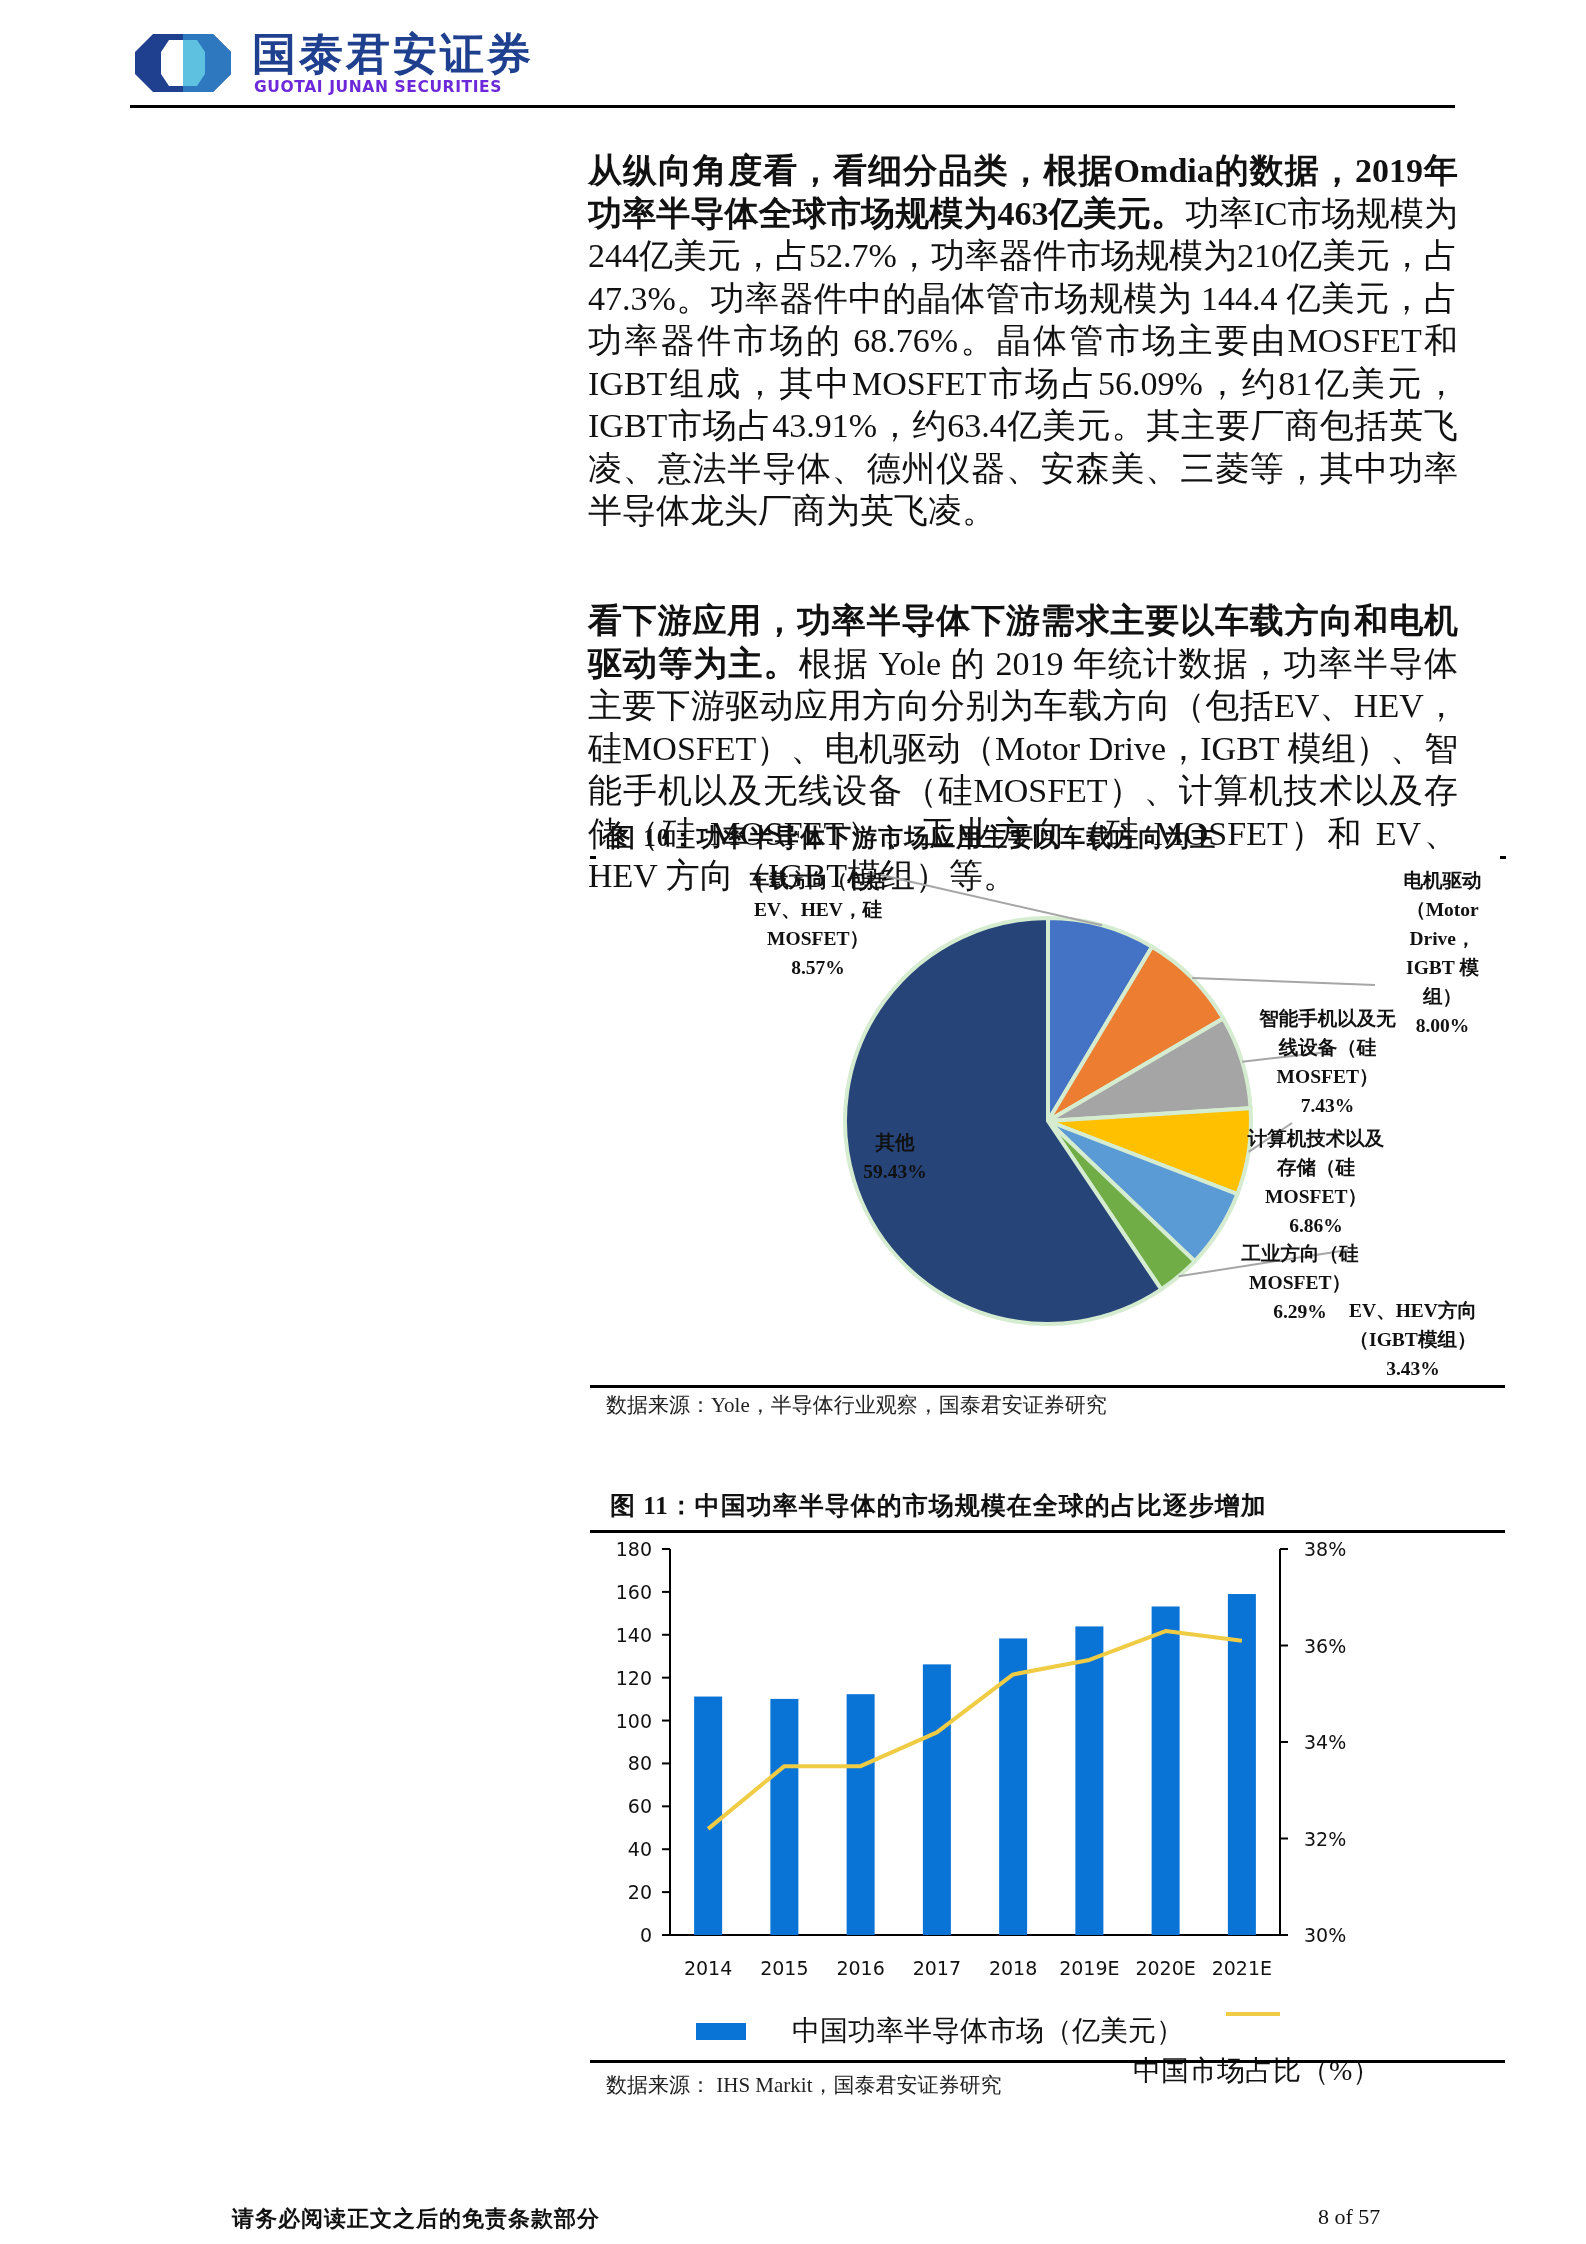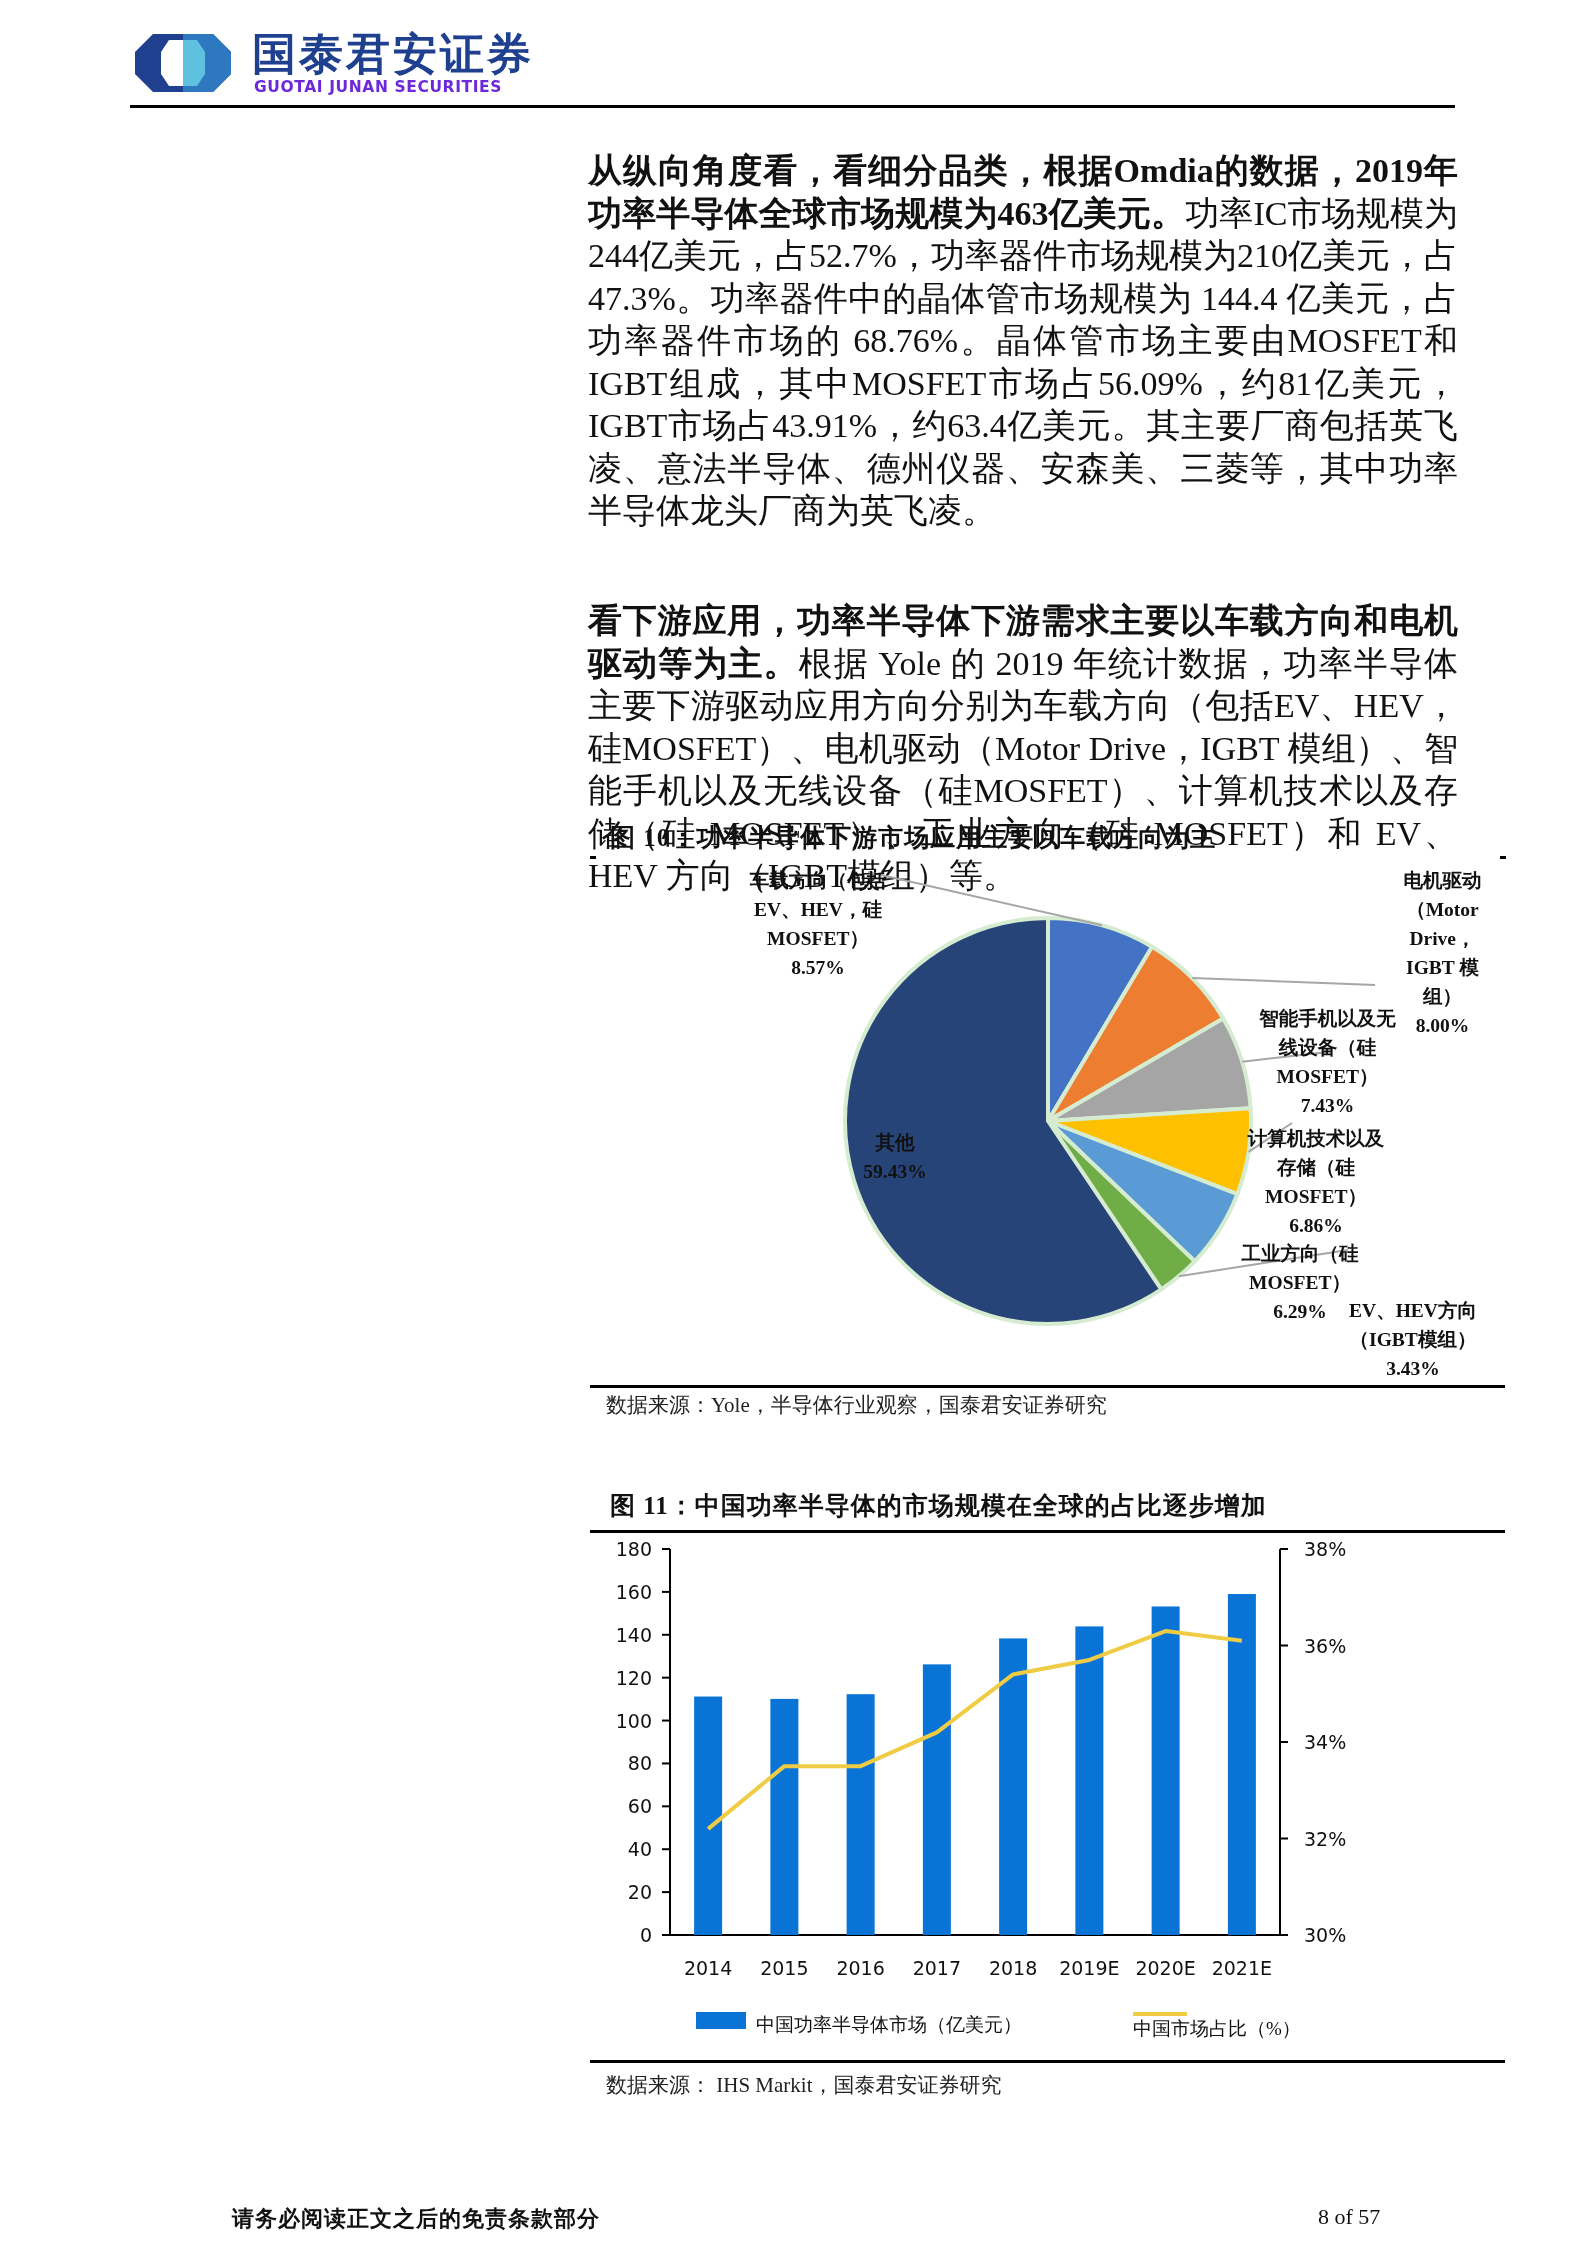--- a/index.html
+++ b/index.html
@@ -17,21 +17,21 @@
   #fig10-title{top:822px;}
   #fig11-title{top:1490px;}
   .rule{height:3px;background:#000;}
   .tick{height:3px;width:6px;background:#000;}
   .source{left:606px;font-size:21px;line-height:26px;color:#222;}
   #fig10-source{top:1392px;}
   #fig11-source{top:2072px;}
   #pie-svg{left:580px;top:855px;}
   #bar-svg{left:590px;top:1530px;}
   .pie-label{position:absolute;font-weight:bold;font-size:19.5px;line-height:29px;text-align:center;white-space:pre-line;color:#111;}
-  .legend{position:absolute;top:2012px;font-family:"Liberation Serif",serif;font-size:19px;display:flex;align-items:flex-start;}
+  .legend{position:absolute;top:2012px;font-family:"Liberation Serif",serif;font-size:28px;display:flex;align-items:center;gap:36px;}
   .legend .sw{display:inline-block;}
   #footer-left{left:232px;top:2204px;font-size:22px;font-weight:bold;letter-spacing:1px;}
   #footer-right{left:1318px;top:2204px;font-size:22px;}
 </style>
 </head>
 <body>
 
 <svg id="logo-mark" class="abs" viewBox="0 0 96 58">
   <polygon points="18,0 78,0 96,18 96,40 78,58 18,58 0,40 0,18" fill="#1f3f8f"></polygon>
   <polygon points="48,0 78,0 96,18 96,40 78,58 48,58" fill="#2e78c0"></polygon>

